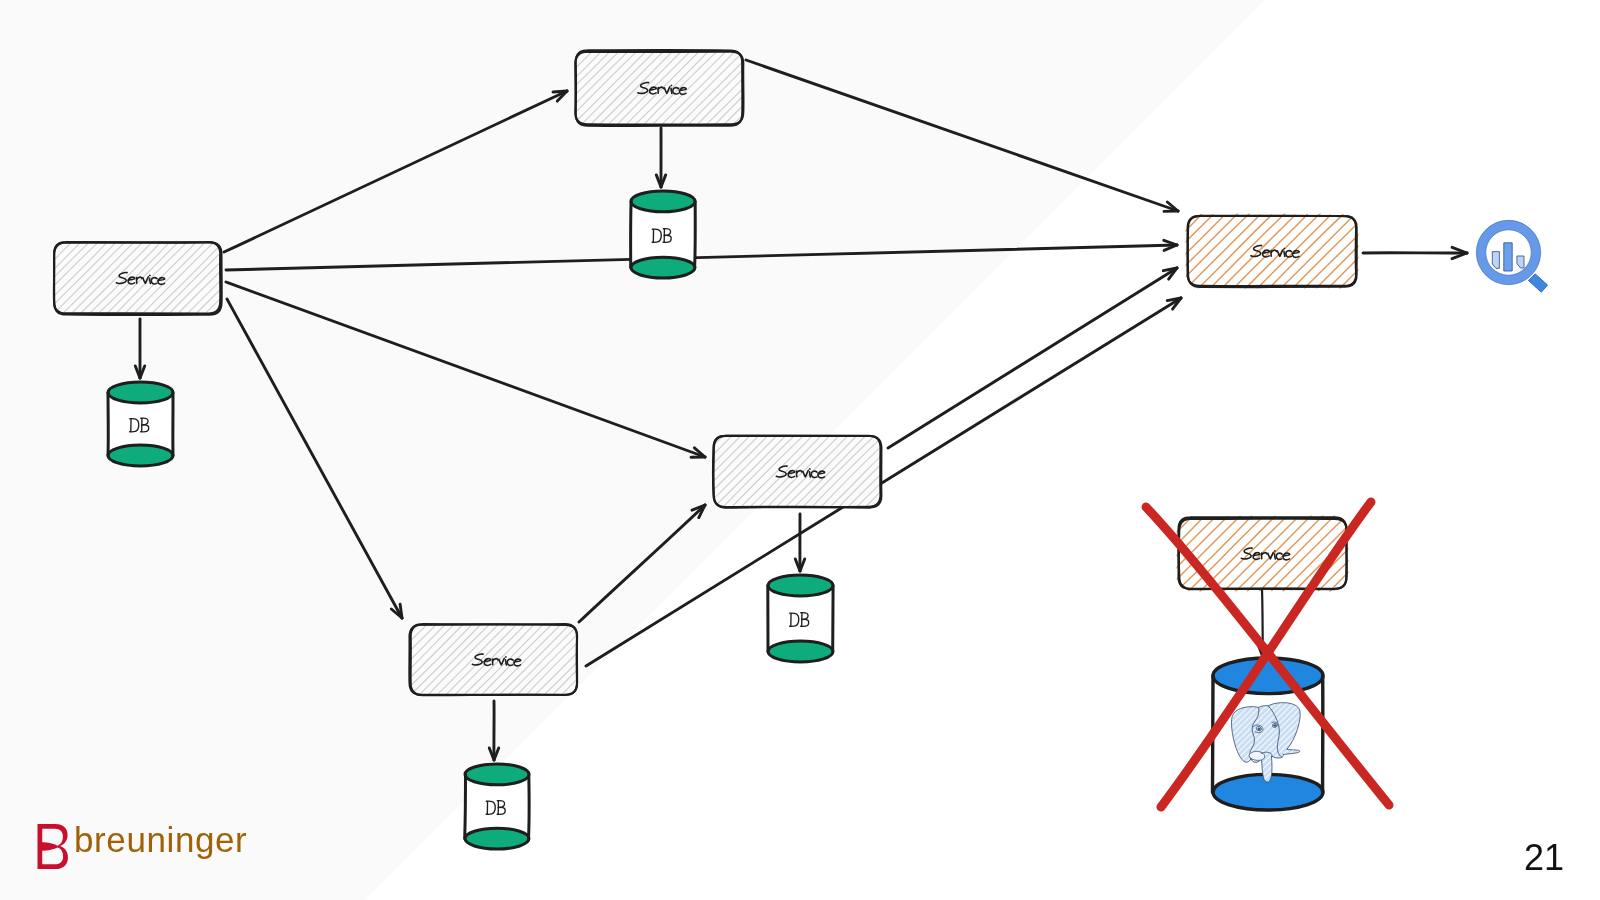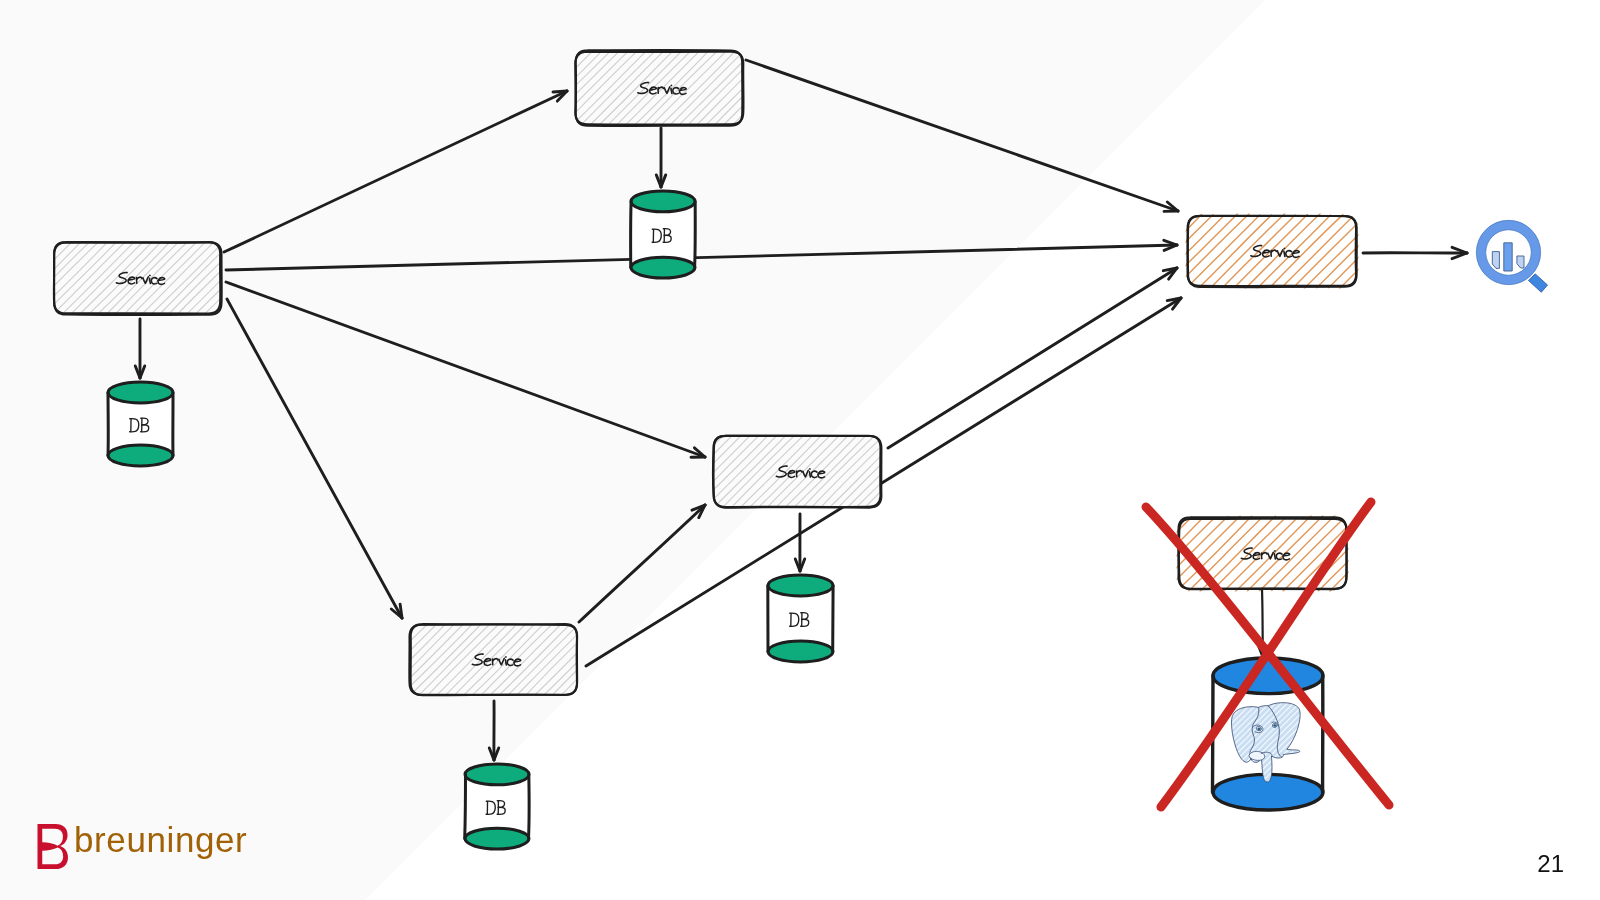--- a/index.html
+++ b/index.html
@@ -2,21 +2,21 @@
 <html><head>
 <meta charset="utf-8">
 <style>
   html,body{margin:0;padding:0;background:#ffffff;}
   body{width:1600px;height:900px;overflow:hidden;font-family:"Liberation Sans",sans-serif;}
   #slide{position:relative;width:1600px;height:900px;background:#ffffff;}
   #bg{position:absolute;inset:0;background:#ffffff;}
   #diagram{position:absolute;top:0;left:0;}
   .lbl{fill:none;stroke:#1e1e1e;stroke-linecap:round;stroke-linejoin:round;}
   .a11y{font-size:0.01px;fill:transparent;}
-  #pageno{position:absolute;right:36px;bottom:24px;font-size:24px;color:#111;line-height:1;}
+  #pageno{position:absolute;right:36px;bottom:24px;font-size:36px;color:#111;line-height:1;}
   #logo{position:absolute;left:74px;bottom:40px;}
   #logo .word{font-size:35px;color:#a16207;letter-spacing:0.6px;font-weight:300;}
 </style>
 </head>
 <body>
 
 <div id="slide">
   <div id="bg"></div>
   <svg id="bgsvg" width="1600" height="900" viewBox="0 0 1600 900" style="position:absolute;top:0;left:0">
     <polygon points="0,0 1265,0 365,900 0,900" fill="#fafafa"></polygon>

